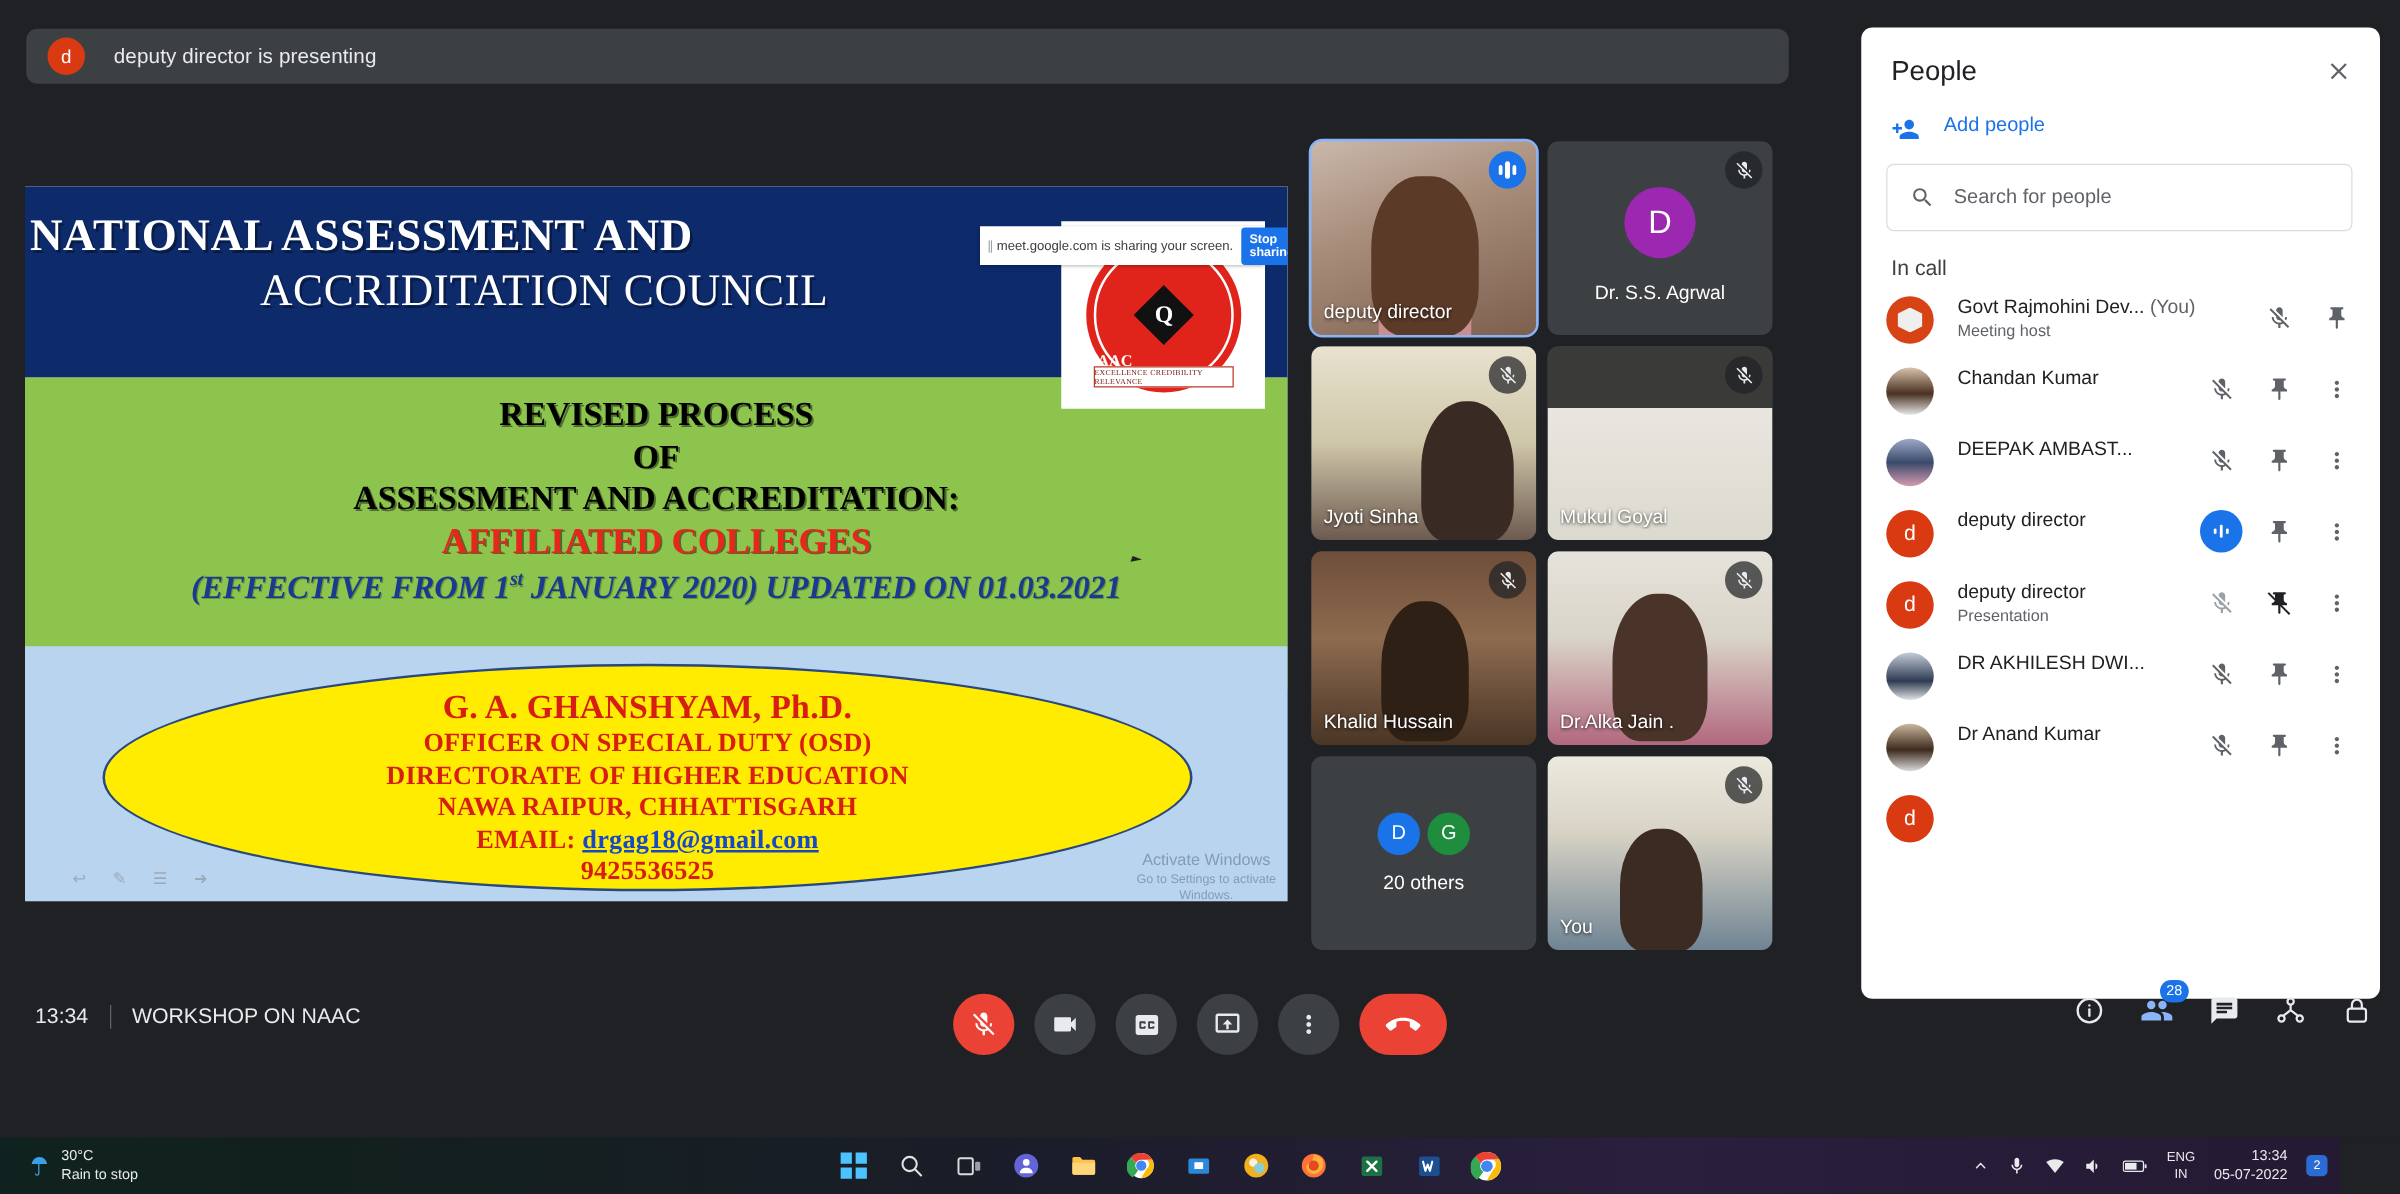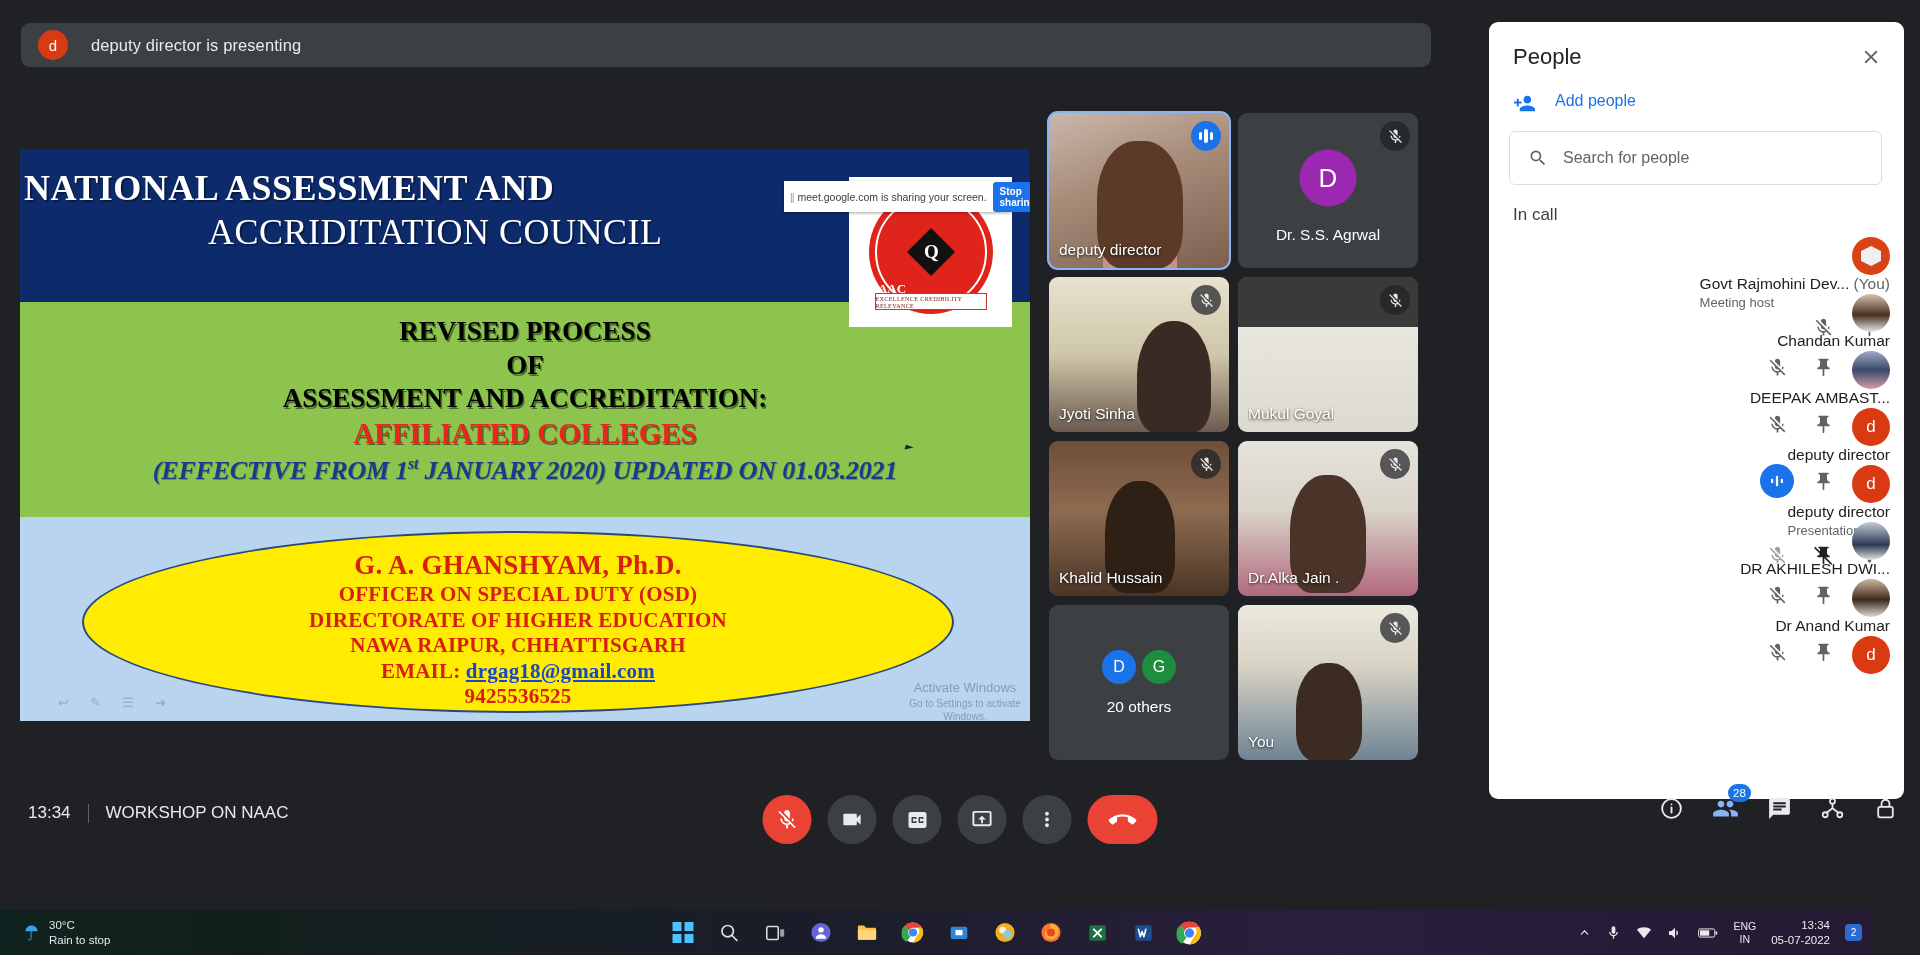--- a/index.html
+++ b/index.html
@@ -295,22 +295,22 @@
     border: 0; outline: 0; font-size: 16px; color: #0f172a;
     flex: 1; font-family: "Liberation Sans", sans-serif;
     background: transparent;
   }
   .pp-search input::placeholder { color: #5f6368; }
   .pp-section {
     padding: 20px 24px 6px; color: #3c4043; font-size: 17px;
   }
   .pp-list { overflow: hidden; }
   .pp-row {
-    display: flex; align-items: flex-end;
-    padding: 6px 14px 6px 20px; height: 57px; flex-direction: column;
+    display: flex; align-items: flex-start;
+    padding: 6px 14px 6px 20px; height: 57px;
   }
   .pp-av {
     width: 38px; height: 38px; border-radius: 50%;
     flex: 0 0 38px; overflow: hidden;
     display: flex; align-items: center; justify-content: center;
     color: #fff; font-size: 17px;
   }
   .av-host { background: #d84315; position: relative; }
   .av-host::after {
     content: ""; position: absolute; left: 9px; top: 9px;

